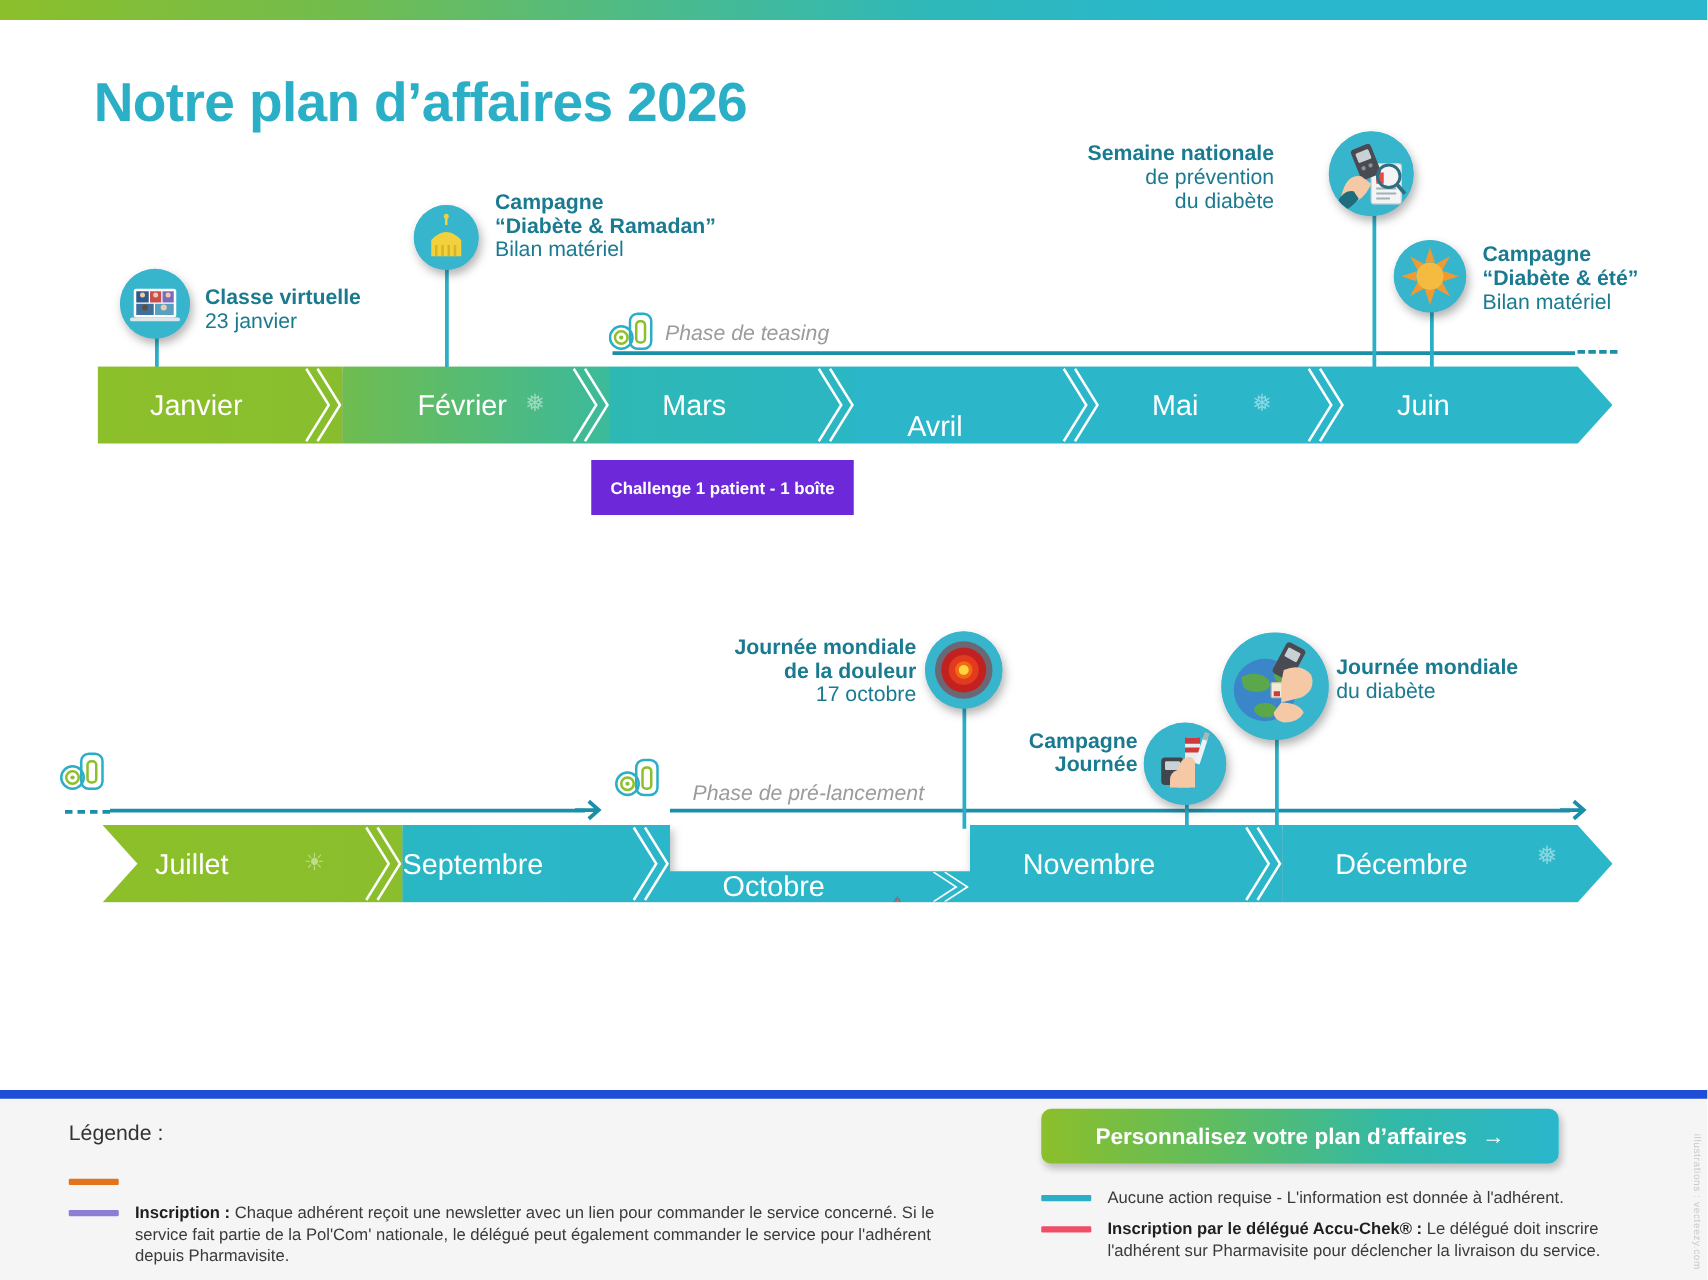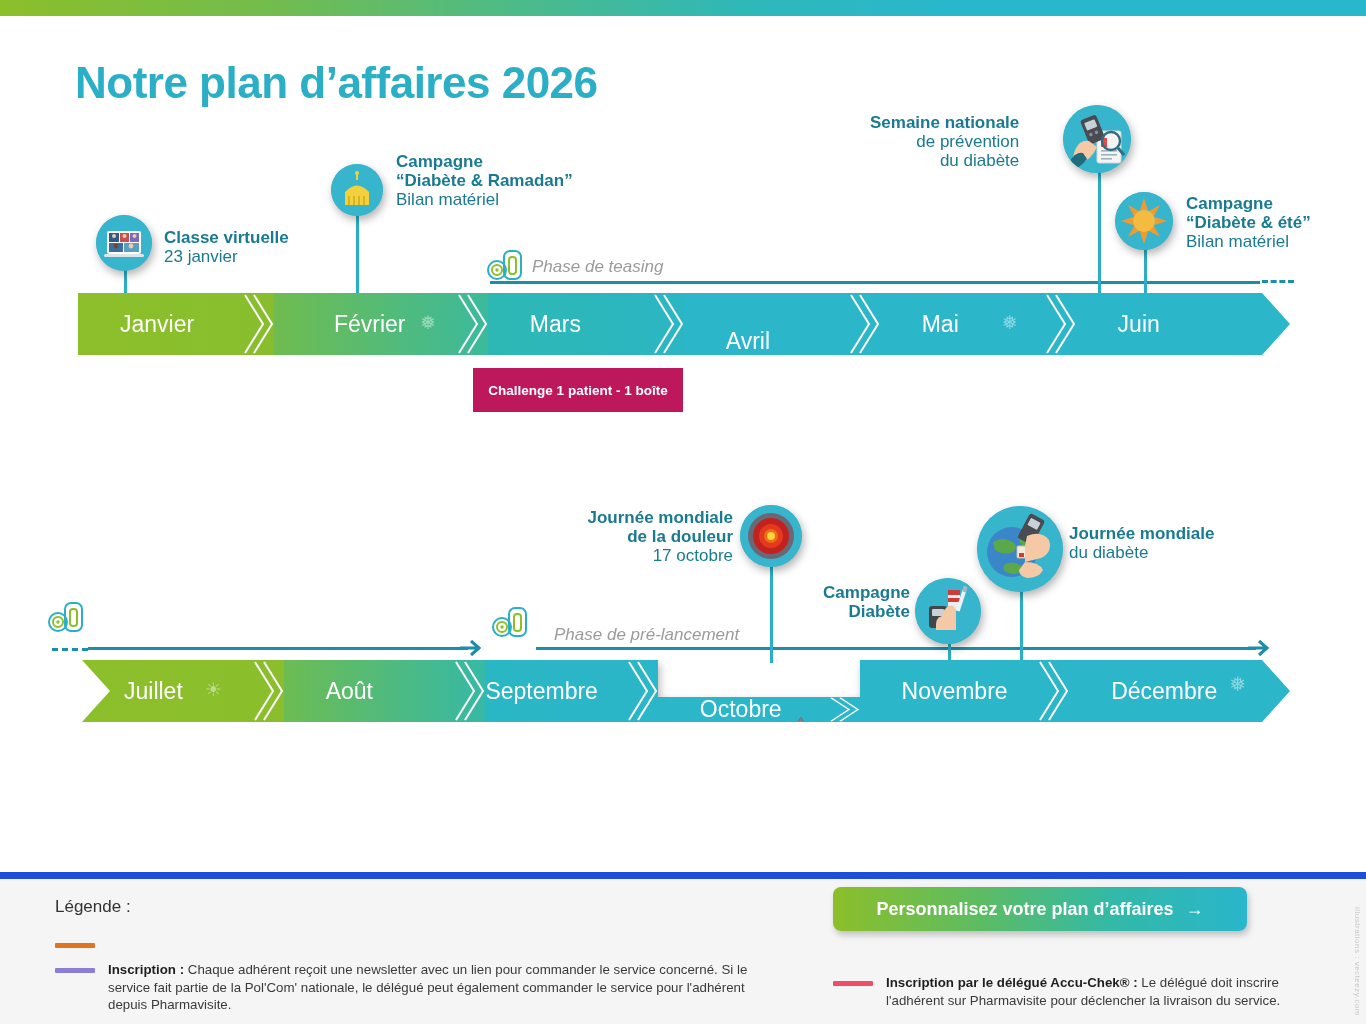--- a/index.html
+++ b/index.html
@@ -66,21 +66,21 @@
     filter: drop-shadow(2px 4px 4px rgba(0,0,0,0.3));
     display: flex; align-items: center; justify-content: center;
     overflow: hidden;
   }
   .pin-label { position: absolute; white-space: nowrap; line-height: 1.12; }
   .pin-label .l1 { font-size: 17px; font-weight: bold; color: #1A7A90; }
   .pin-label .l2 { font-size: 17px; color: #1A7A90; }
 
   
   .challenge-box {
-    position: absolute; background: #be185d; color: #fff;
+    position: absolute; background: #6d28d9; color: #fff;
     font-size: 13.5px; font-weight: bold;
     display: flex; align-items: center; justify-content: center;
     padding: 0 14px;
   }
 
   
   .legend-panel {
     position: absolute; left: 0; top: 872px; width: 1366px; height: 152px;
     background: #F5F5F5; border-top: 7px solid #1d4ed8;
   }
@@ -341,21 +341,21 @@
         <rect x="45" y="8" width="4" height="6" fill="#A9B8C0"></rect>
       </g>
     <rect x="14" y="28" width="18" height="22" rx="3" fill="#41464C"></rect>
     <rect x="17" y="31" width="12" height="7" rx="1" fill="#C8D2D6"></rect>
     <path d="M34 28 q5 -2 7 4 l0 20 -14 0 0 -14 q2 -8 7 -10 z" fill="#F5C9A6"></path>
     <path d="M27 38 q-6 2 -6 8 l0 6 16 0 0 -14 z" fill="#F5C9A6"></path>
   </svg>
 </div>
 <div class="pin-label" style="left:800px; top:583px; text-align:right; width:110px;">
   <div class="l1">Campagne</div>
-  <div class="l1">Diabète</div>
+  <div class="l1">Journée</div>
 </div>
 
 <div class="pin-stem" style="left:1020px; top:580px; height:83px;"></div>
 <div class="pin-circle" style="left:977px; top:506px; width:86px; height:86px;">
   <svg viewBox="0 0 86 86" width="86" height="86">
     <circle cx="43" cy="43" r="43" fill="#37B5CC"></circle>
     <circle cx="35" cy="46" r="25" fill="#3B86C9"></circle>
     <path d="M16 36 q10 -6 20 0 q6 6 0 10 q-10 4 -18 -2 z" fill="#5BA84B"></path>
     <path d="M28 58 q10 -4 16 2 q2 6 -6 8 q-10 0 -12 -6 z" fill="#5BA84B"></path>
     <path d="M44 30 q8 -2 12 4 q-2 6 -10 6 q-6 -4 -2 -10 z" fill="#5BA84B"></path>
@@ -379,29 +379,20 @@
     <div class="tl-seg" style="flex:1; background:linear-gradient(90deg,#8CBF2A 0%,#8ABE2C 100%); padding-left:42px;">
       <span class="mname">Juillet</span>
       <span class="season" style="right:62px; top:18px; font-size:19px; color:#fff;">☀</span>
       <span class="chev">
           <svg viewBox="0 0 34 62" preserveAspectRatio="none">
             <path d="M4 2 L22 31 L4 60" fill="none" stroke="#fff" stroke-width="2"></path>
             <path d="M13 2 L31 31 L13 60" fill="none" stroke="#fff" stroke-width="2"></path>
           </svg>
         </span>
     </div>
-    <div class="tl-seg" style="flex:1; background:linear-gradient(90deg,#6CBC52 0%,#36B9A6 100%); padding-left:42px;">
-      <span class="mname">Août</span>
-      <span class="chev">
-          <svg viewBox="0 0 34 62" preserveAspectRatio="none">
-            <path d="M4 2 L22 31 L4 60" fill="none" stroke="#fff" stroke-width="2"></path>
-            <path d="M13 2 L31 31 L13 60" fill="none" stroke="#fff" stroke-width="2"></path>
-          </svg>
-        </span>
-    </div>
     <div class="tl-seg" style="flex:1.08; background:linear-gradient(90deg,#2AB7C4 0%,#2BB6C9 100%); ">
       <span class="mname">Septembre</span>
       <span class="chev">
           <svg viewBox="0 0 34 62" preserveAspectRatio="none">
             <path d="M4 2 L22 31 L4 60" fill="none" stroke="#fff" stroke-width="2"></path>
             <path d="M13 2 L31 31 L13 60" fill="none" stroke="#fff" stroke-width="2"></path>
           </svg>
         </span>
     </div>
     <div class="tl-seg" style="flex:1; background:#2BB6C9; padding-left:42px;margin-top:37px;">
@@ -435,20 +426,24 @@
 
   <div class="lg-row" style="left:55px; top:57px; width:700px;">
     <span class="lg-swatch" style="background:#E2741E;"></span>
   </div>
 
   <div class="lg-row" style="left:55px; top:82px; width:700px;">
     <span class="lg-swatch" style="background:#8D7DD4;"></span>
     <span class="lg-text"><b>Inscription :</b><span> Chaque adhérent reçoit une newsletter avec un lien pour commander le service concerné. Si le service fait partie de la Pol'Com' nationale, le délégué peut également commander le service pour l'adhérent depuis Pharmavisite.</span></span>
   </div>
 
+  <div class="lg-row" style="left:833px; top:70px; width:500px;">
+    <span class="lg-swatch" style="background:#2BAFC6;"></span>
+    <span class="lg-text"><b></b><span>Aucune action requise - L'information est donnée à l'adhérent.</span></span>
+  </div>
 
   <div class="lg-row" style="left:833px; top:95px; width:500px;">
     <span class="lg-swatch" style="background:#F04E68;"></span>
     <span class="lg-text"><b>Inscription par le délégué Accu-Chek® :</b><span> Le délégué doit inscrire l'adhérent sur Pharmavisite pour déclencher la livraison du service.</span></span>
   </div>
 
   <div class="watermark">illustrations : vecteezy.com</div>
 </div>
 
 <button class="cta-btn">

